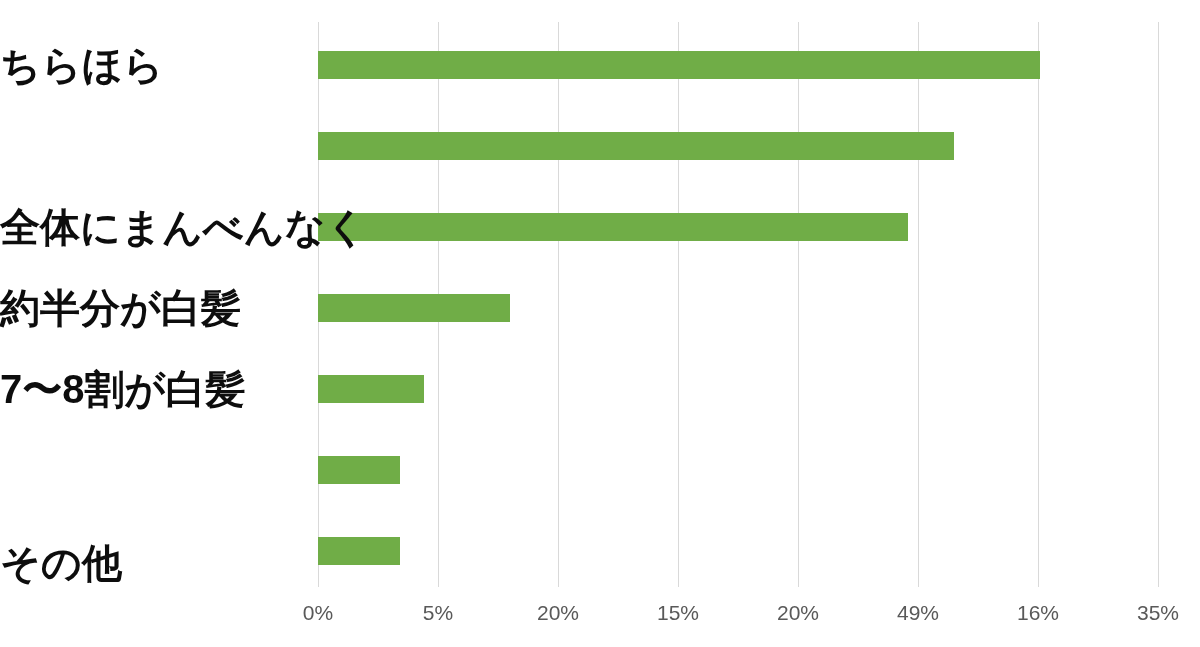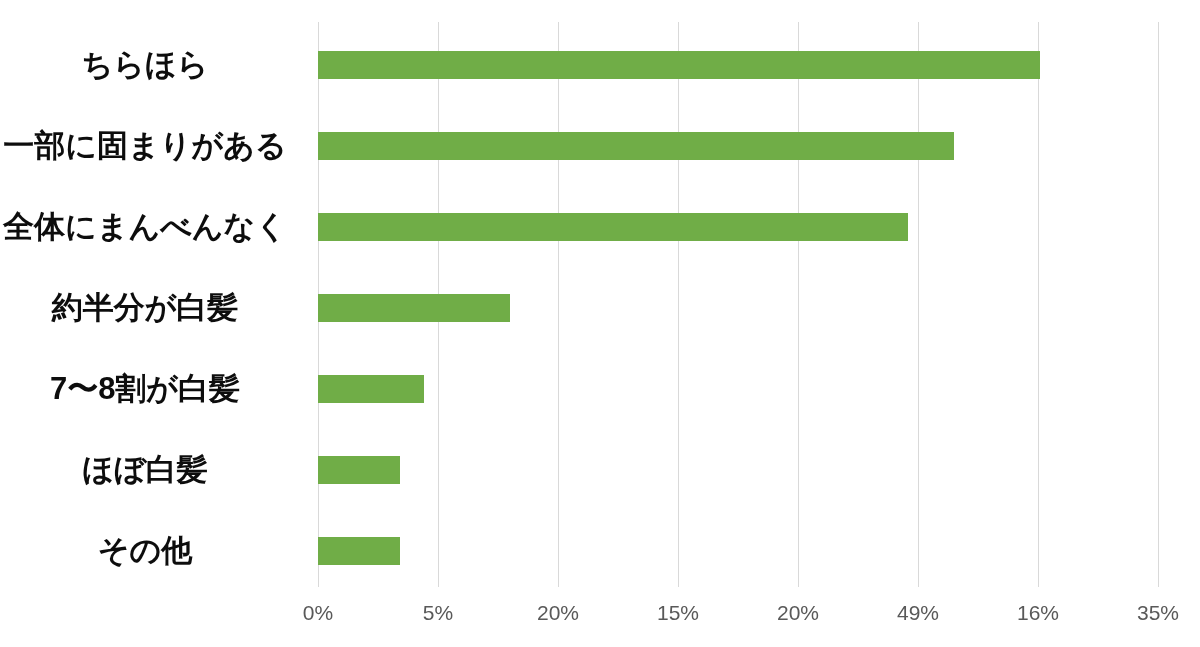--- a/index.html
+++ b/index.html
@@ -50,22 +50,22 @@
     height: 28px;
     background: #70ad47;
     box-sizing: border-box;
   }
 
   
   .cat-label {
     position: absolute;
     right: 910px;          
     width: 290px;
-    text-align: center;
-    font-size: 31px;
+    text-align: left;
+    font-size: 40px;
     font-weight: bold;
     color: #0d0d0d;
     line-height: 28px;
     letter-spacing: 0px;
     white-space: nowrap;
   }
 
   
   .tick-label {
     position: absolute;
@@ -110,26 +110,24 @@
     </div>
     <div class="bar-row" style="top:434px">
       <div class="bar" style="width: 81.6px; background: rgb(112, 173, 71);"></div>
     </div>
     <div class="bar-row" style="top:515px">
       <div class="bar" style="width: 81.6px; background: rgb(112, 173, 71);"></div>
     </div>
   </div>
 
   <div class="cat-label" style="top:51px">ちらほら</div>
-  <div class="cat-label" style="top:132px">一部に固まりがある</div>
   <div class="cat-label" style="top:294px">約半分が白髪</div>
   <div class="cat-label" style="top:213px">全体にまんべんなく</div>
   <div class="cat-label" style="top:375px">7〜8割が白髪</div>
-  <div class="cat-label" style="top:456px">ほぼ白髪</div>
-  <div class="cat-label" style="top:537px">その他</div>
+  <div class="cat-label" style="top:549px">その他</div>
 
   <div class="tick-label" style="left:318px">0%</div>
   <div class="tick-label" style="left:438px">5%</div>
   <div class="tick-label" style="left:558px">20%</div>
   <div class="tick-label" style="left:678px">15%</div>
   <div class="tick-label" style="left:798px">20%</div>
   <div class="tick-label" style="left:918px">49%</div>
   <div class="tick-label" style="left:1038px">16%</div>
   <div class="tick-label" style="left:1158px">35%</div>
 

